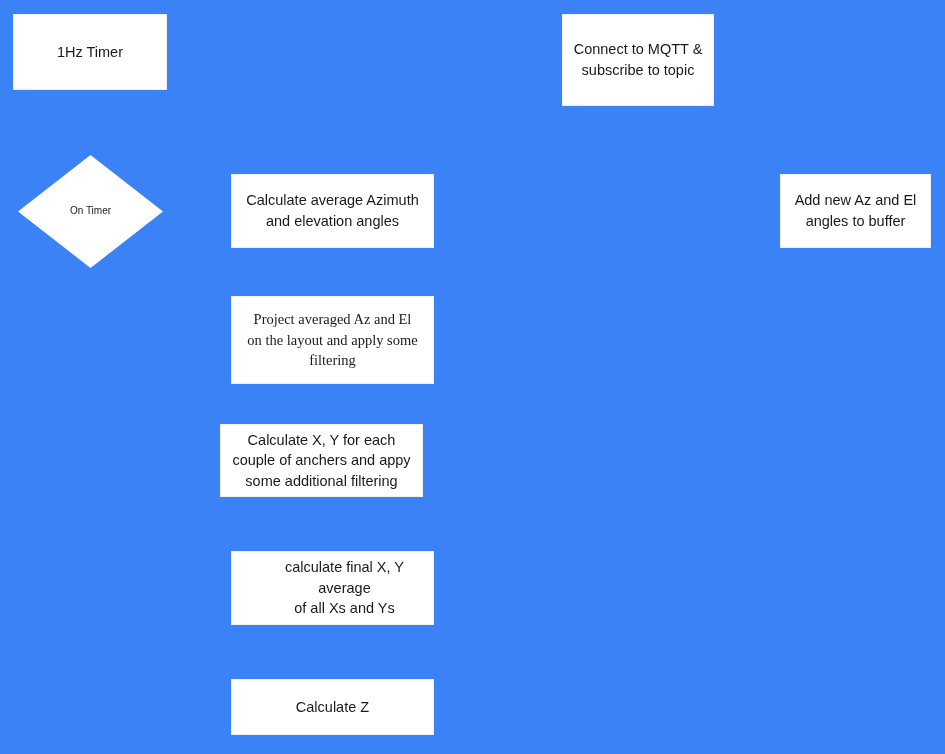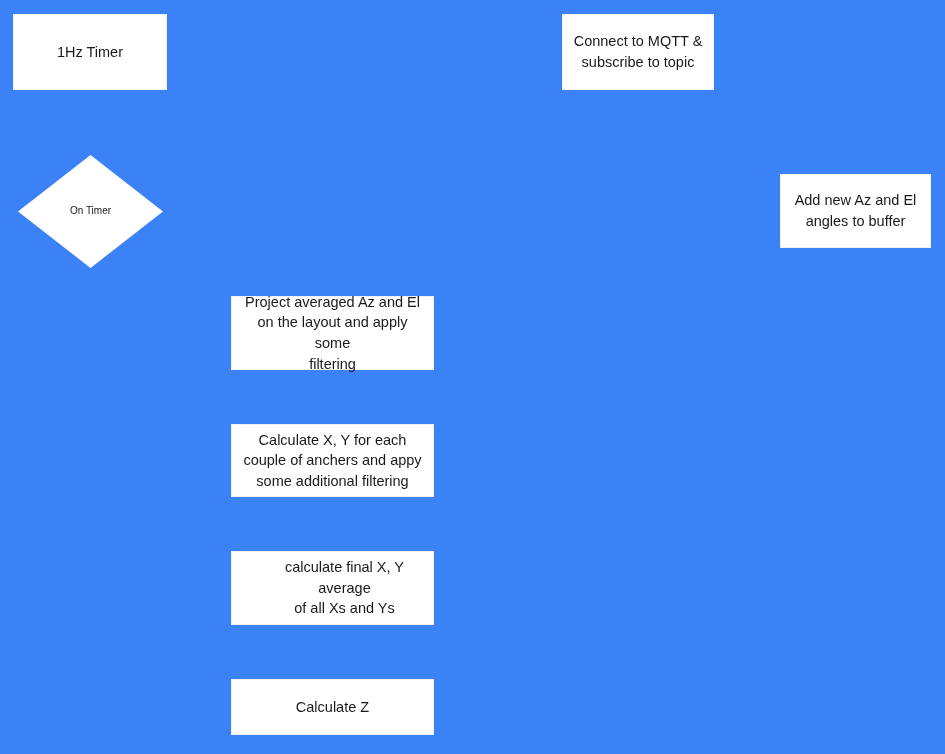--- a/index.html
+++ b/index.html
@@ -70,43 +70,47 @@
 
   <div class="node-box" style="left:13px; top:14px; width:154px; height:76px;">
     <span class="node-label">1Hz Timer</span>
   </div>
 
   <div class="node-diamond" style="left:18px; top:155px; width:145px; height:113px;">
     <span class="diamond-shape"></span>
     <span class="node-label">On Timer</span>
   </div>
 
+  <div class="node-box" style="left:231px; top:174px; width:203px; height:74px;">
+    <span class="node-label">Calculate average Azimuth
+and elevation angles</span>
+  </div>
 
-  <div class="node-box" style="left:231px; top:296px; width:203px; height:74px;">
+  <div class="node-box" style="left:231px; top:296px; width:203px; height:88px;font-family:Liberation Serif, serif;">
     <span class="node-label">Project averaged Az and El
 on the layout and apply some
 filtering</span>
   </div>
 
-  <div class="node-box" style="left:231px; top:424px; width:203px; height:73px;">
+  <div class="node-box" style="left:220px; top:424px; width:203px; height:73px;">
     <span class="node-label">Calculate X, Y for each
 couple of anchers and appy
 some additional filtering</span>
   </div>
 
   <div class="node-box" style="left:231px; top:551px; width:203px; height:74px;padding-left:24px;">
     <span class="node-label">calculate final X, Y average
 of all Xs and Ys</span>
   </div>
 
   <div class="node-box" style="left:231px; top:679px; width:203px; height:56px;">
     <span class="node-label">Calculate Z</span>
   </div>
 
-  <div class="node-box" style="left:562px; top:14px; width:152px; height:76px;">
+  <div class="node-box" style="left:562px; top:14px; width:152px; height:92px;">
     <span class="node-label">Connect to MQTT &amp;
 subscribe to topic</span>
   </div>
 
 
   <div class="node-box" style="left:780px; top:174px; width:151px; height:74px;">
     <span class="node-label">Add new Az and El
 angles to buffer</span>
   </div>
 

